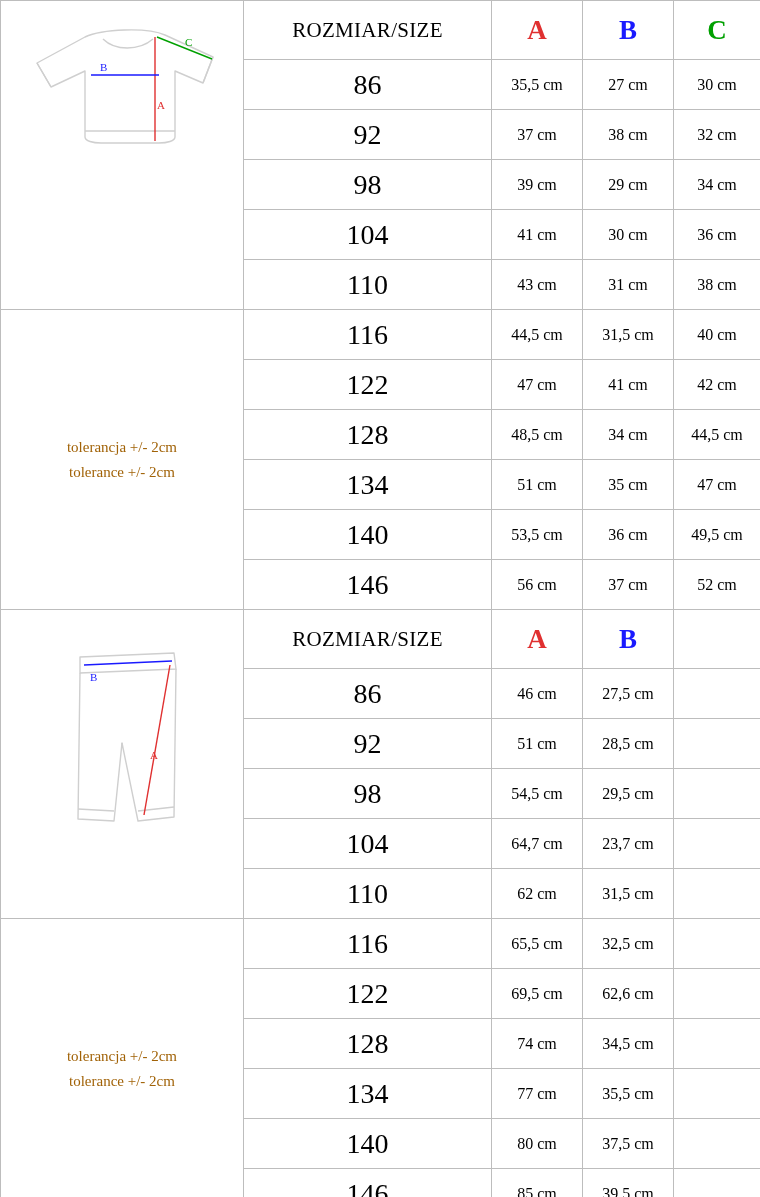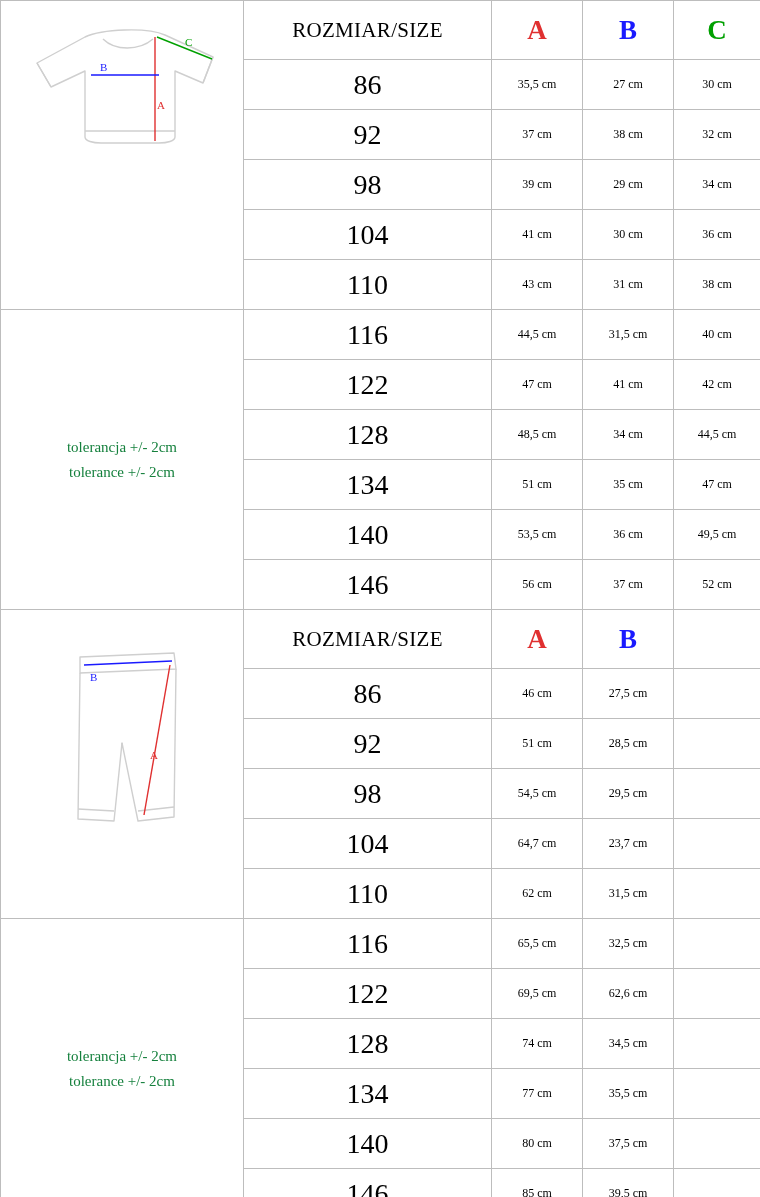--- a/index.html
+++ b/index.html
@@ -54,27 +54,27 @@
   .letter-a { color: #e03030; }
   .letter-b { color: #1a1aff; }
   .letter-c { color: #00a000; }
 
   .size-cell {
     font-size: 28px;
     height: 49px;
     font-family: "Liberation Serif", serif;
   }
   .meas-cell {
-    font-size: 12px;
+    font-size: 16px;
     font-family: "Liberation Serif", serif;
   }
   .tolerance-cell {
     font-size: 15px;
     line-height: 1.65;
-    color: #15803d;
+    color: #a16207;
     font-family: "Liberation Serif", serif;
   }
   .img-cell { padding: 0; }
   .figure-wrap {
     display: flex;
     align-items: center;
     justify-content: center;
     width: 100%;
   }
   .blank { background: #ffffff; border: 1px solid #bdbdbd; }

